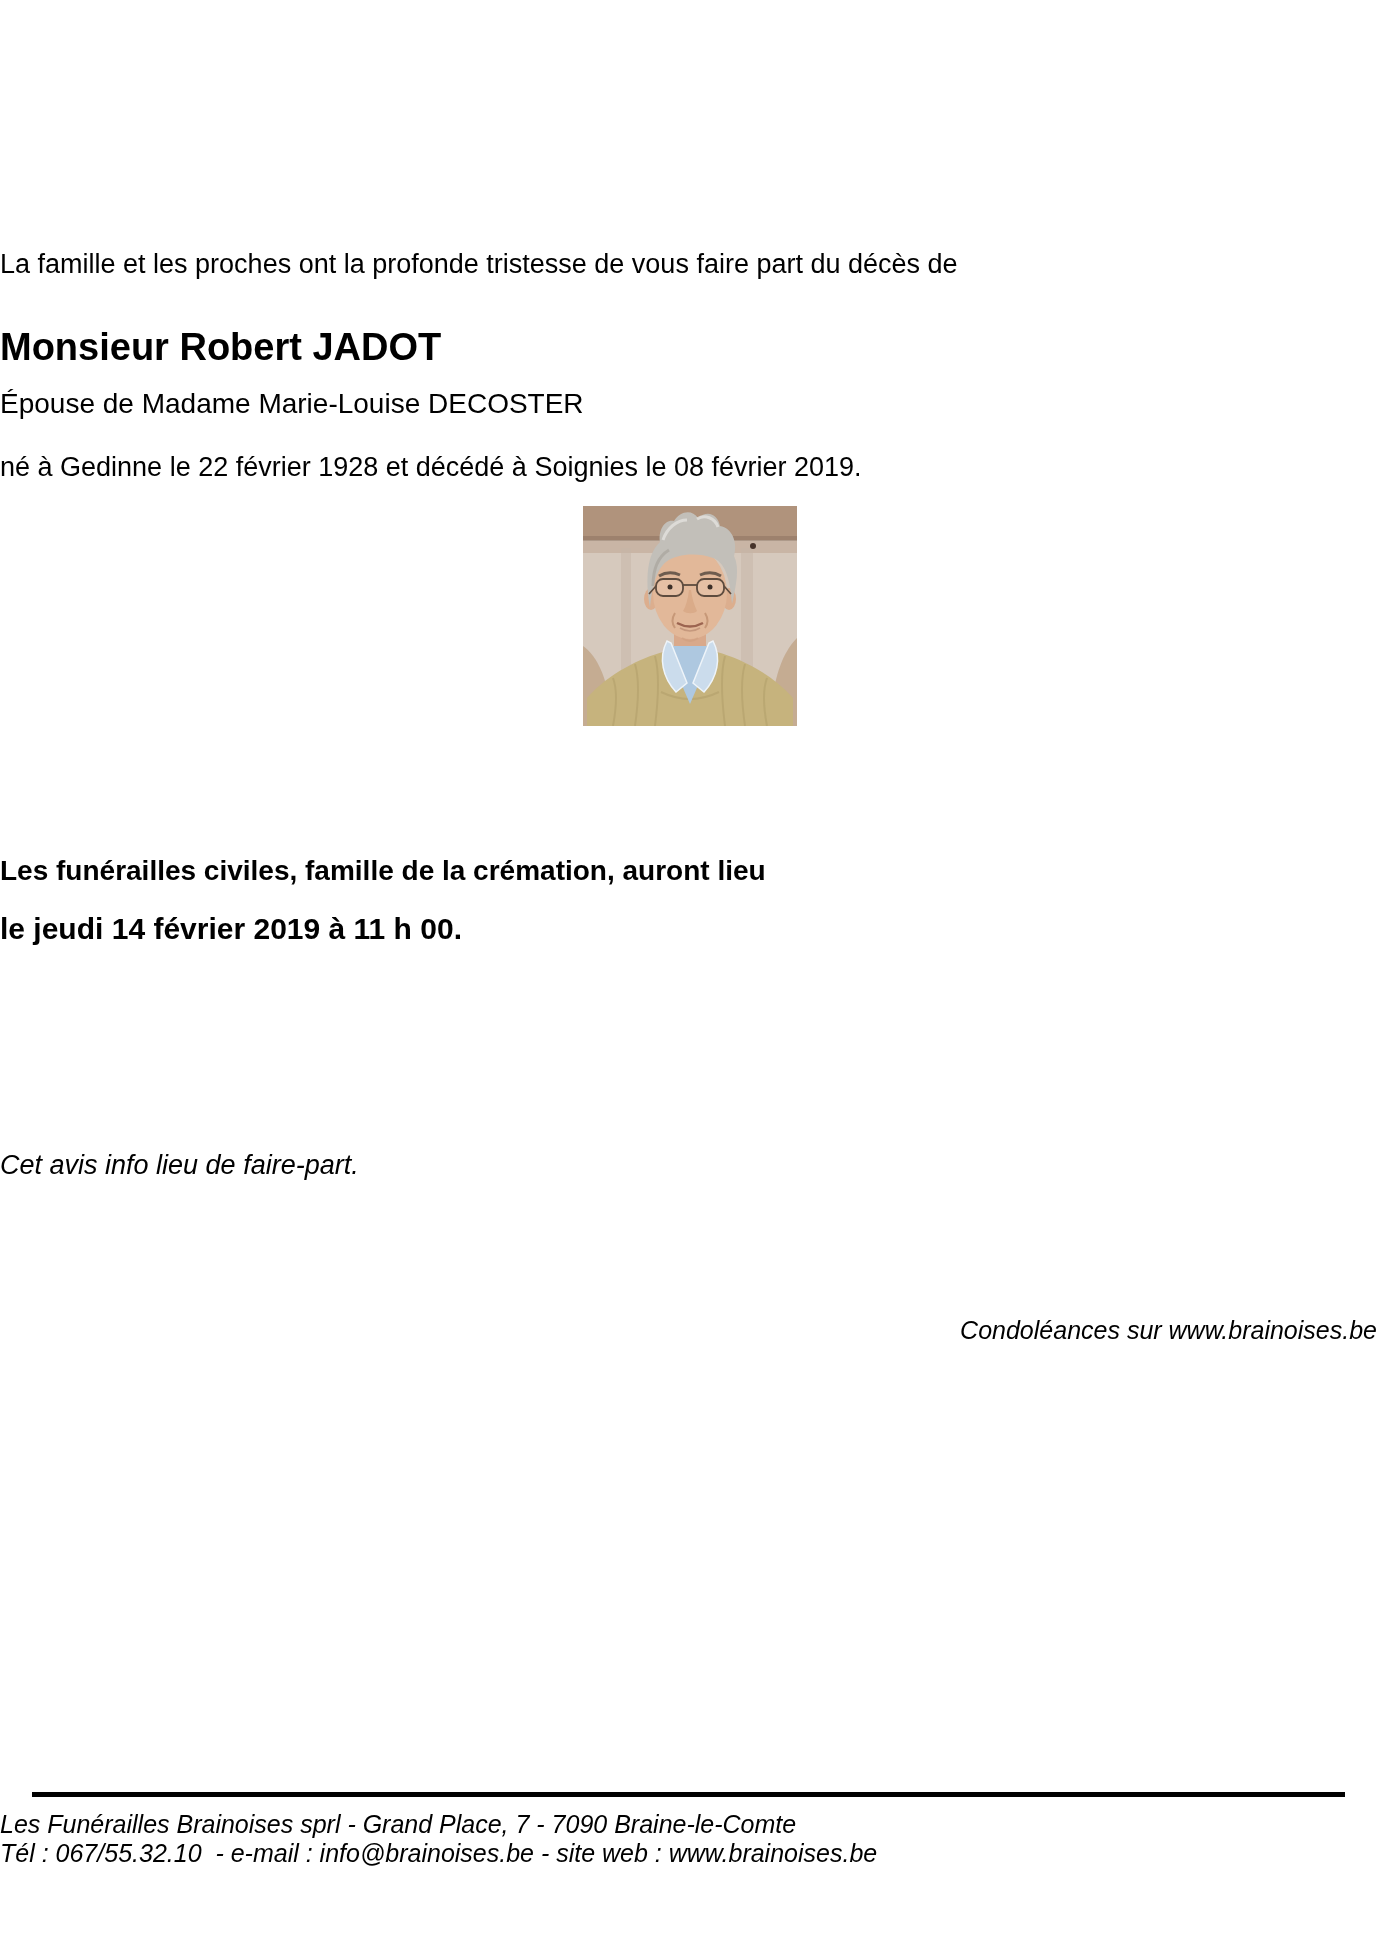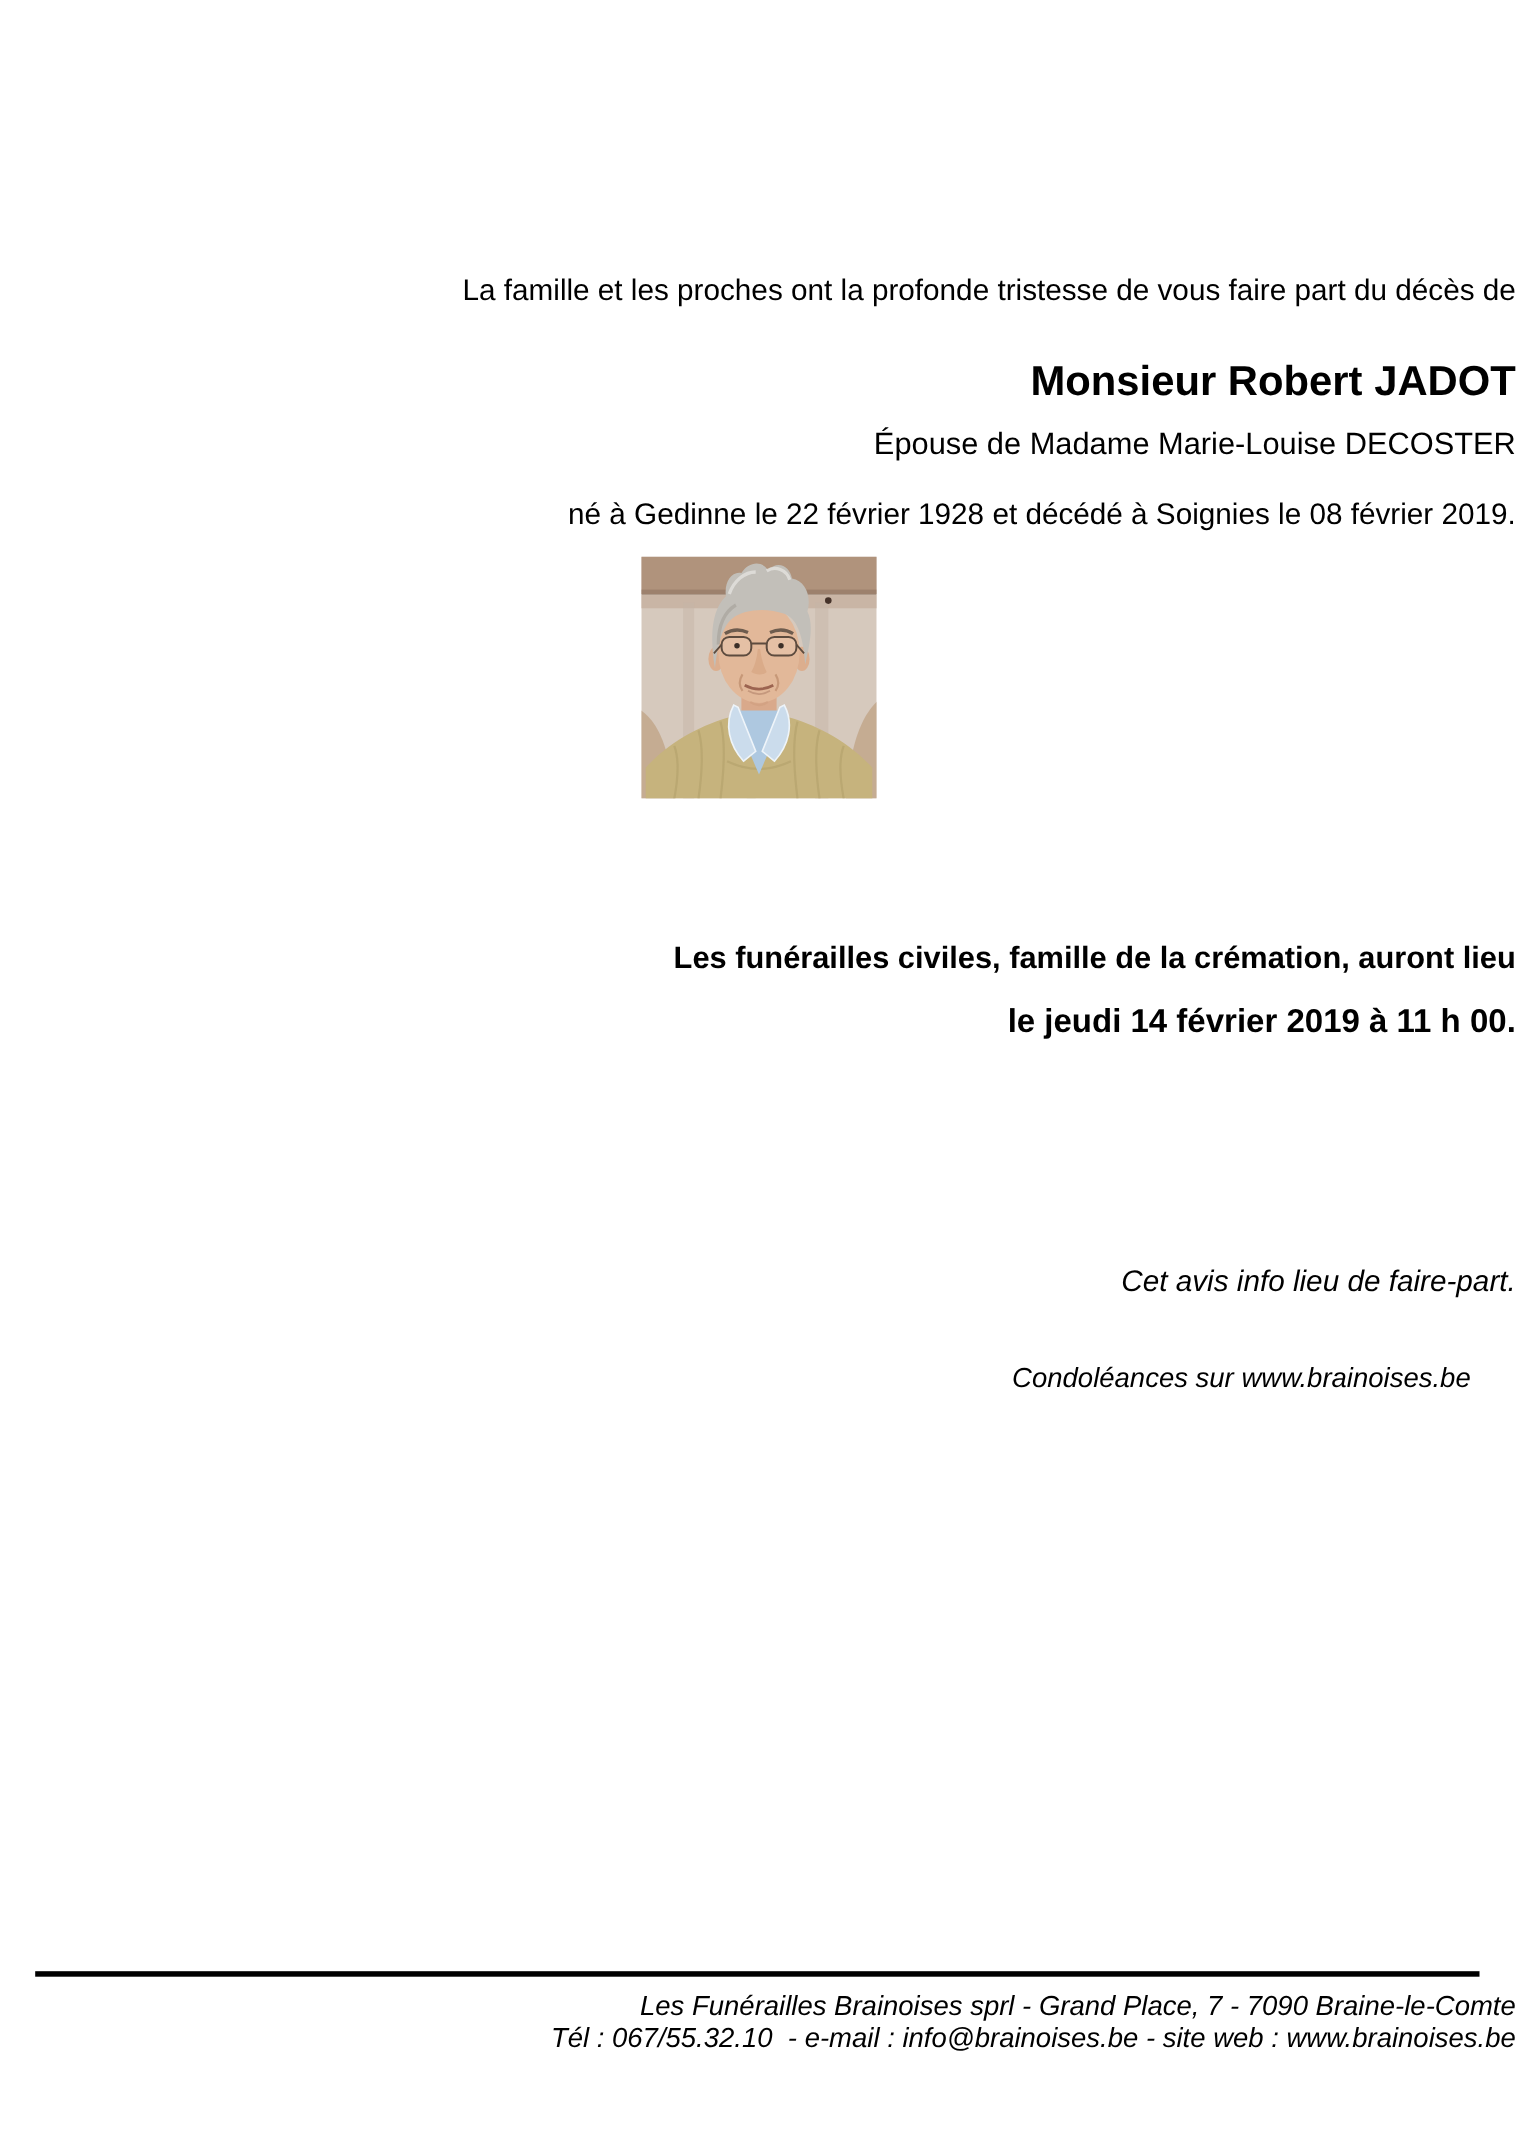--- a/index.html
+++ b/index.html
@@ -5,31 +5,31 @@
   html, body { margin: 0; padding: 0; }
   body {
     width: 1378px;
     height: 1948px;
     position: relative;
     background: #ffffff;
     color: #000000;
     font-family: "Liberation Sans", sans-serif;
     overflow: hidden;
   }
-  .abs { position: absolute; left: 0; width: 100%; text-align: right; white-space: pre-wrap; }
+  .abs { position: absolute; left: 0; width: 100%; text-align: left; white-space: pre-wrap; }
   .intro      { top: 249px;  font-size: 27px; }
   .name       { top: 326px;  font-size: 38px; font-weight: bold; }
   .spouse     { top: 388px;  font-size: 28px; font-weight: normal; }
   .life       { top: 452px;  font-size: 27px; }
   .photo-wrap { position: absolute; top: 506px; left: 583px; width: 214px; height: 220px; }
   .photo-wrap svg { display: block; width: 214px; height: 220px; }
   .ceremony   { top: 783px;  font-size: 28px; font-weight: bold; line-height: 35px; }
   .datetime   { top: 912px;  font-size: 30px; font-weight: bold; }
   .notice     { top: 1150px; font-size: 27px; font-style: italic; }
-  .condolences{ top: 1239px; font-size: 25px; font-style: italic; text-align: right; width: calc(100% - 41px); }
+  .condolences{ top: 1316px; font-size: 25px; font-style: italic; text-align: right; width: calc(100% - 41px); margin-left: 40px; }
   .divider    { position: absolute; top: 1792px; left: 32px; width: 1313px; height: 5px; background: #000000; }
   .footer1    { top: 1810px; font-size: 25px; font-style: italic; }
   .footer2    { top: 1839px; font-size: 25px; font-style: italic; }
 </style>
 </head>
 <body>
 
 <div class="abs intro">La famille et les proches ont la profonde tristesse de vous faire part du décès de</div>
 
 <div class="abs name">Monsieur Robert JADOT</div>

